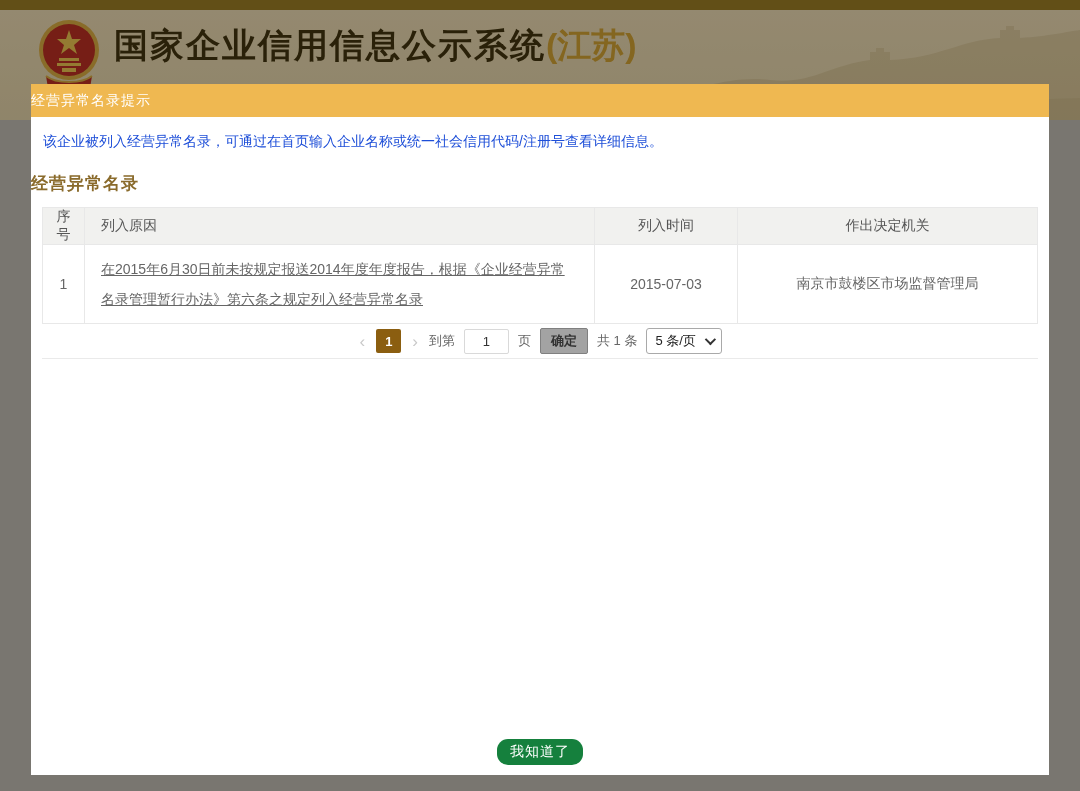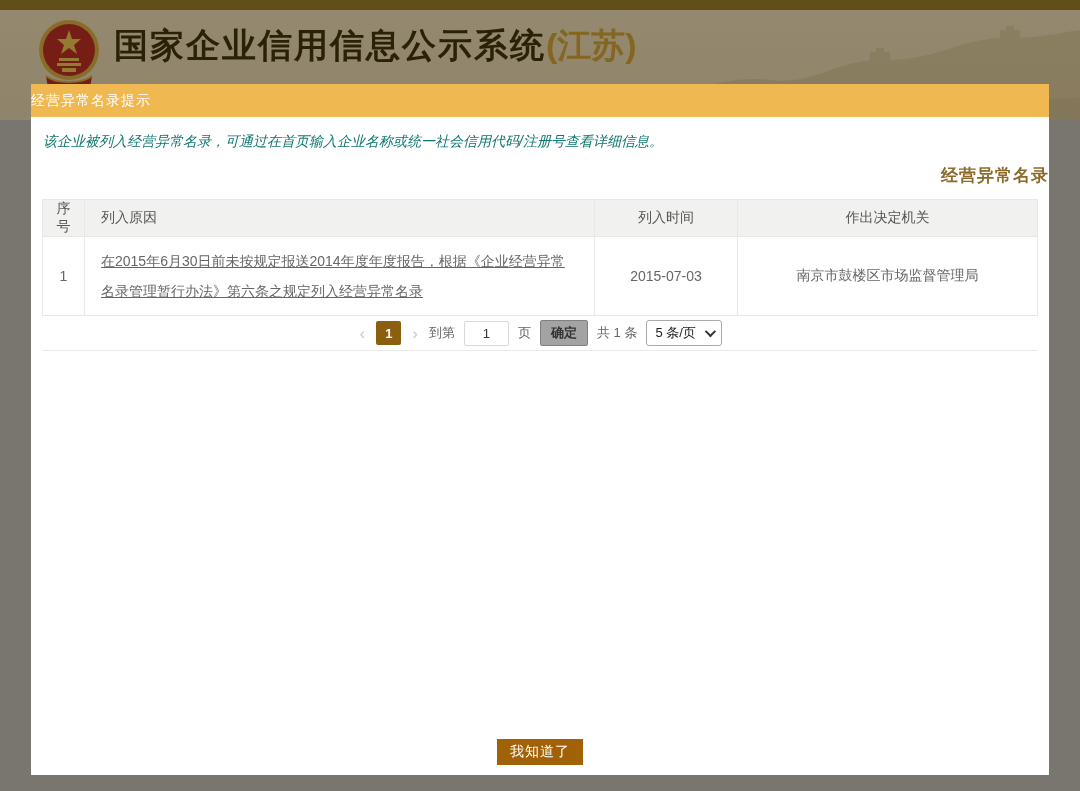--- a/index.html
+++ b/index.html
@@ -50,25 +50,25 @@
     position: absolute; left: 31px; top: 84px; width: 1018px; height: 691px;
     background: #ffffff; z-index: 10;
   }
   .modal-titlebar {
     height: 33px; background: #efb851; display: flex; align-items: center;
   }
   .modal-titlebar span { color: #ffffff; font-size: 14px; letter-spacing: 1px; }
   .modal-body { position: relative; height: 658px; }
 
   .warning {
-    padding: 15px 12px 0 12px; color: #0f766e; font-size: 14px; line-height: 18px; font-style: italic;
+    padding: 15px 12px 0 12px; color: #1d4ed8; font-size: 14px; line-height: 18px;
   }
   .table-title {
-    text-align: right; color: #8a6b2c; font-size: 17px; font-weight: bold;
-    margin-top: 14px; letter-spacing: 1px;
+    text-align: left; color: #8a6b2c; font-size: 17px; font-weight: bold;
+    margin-top: 22px; letter-spacing: 1px;
   }
   .table-box { margin: 12px 11px 0 11px; border-bottom: 1px solid #eaeaea; }
   table {
     width: 100%; border-collapse: collapse; font-size: 14px; table-layout: fixed; border-radius: 21px;
   }
   th, td { border: 1px solid #e8e8e8; }
   thead th {
     background: #f1f1ef; font-weight: normal; color: #555;
     height: 34px; padding: 0 8px;
   }
@@ -110,21 +110,21 @@
     height: 26px; min-width: 76px; border: 1px solid #a9a9a9; border-radius: 3px;
     display: inline-flex; align-items: center; justify-content: space-between;
     padding: 0 8px; font-size: 13px; color: #222; cursor: pointer; background: #fff;
   }
   .chev {
     width: 8px; height: 8px; border-right: 2px solid #333; border-bottom: 2px solid #333;
     transform: rotate(45deg) translateY(-2px); margin-left: 8px;
   }
   .ok-btn {
     position: absolute; bottom: 10px; left: 50%; transform: translateX(-50%);
-    background: #a16207; color: #ffffff; border: none; border-radius: 0;
+    background: #15803d; color: #ffffff; border: none; border-radius: 11px;
     width: 86px; height: 26px; font-size: 14px; cursor: pointer;
     font-family: inherit; letter-spacing: 1px;
   }
 </style>
 </head>
 <body>
 
 <div class="canvas">
 
   <div class="top-strip"></div>

